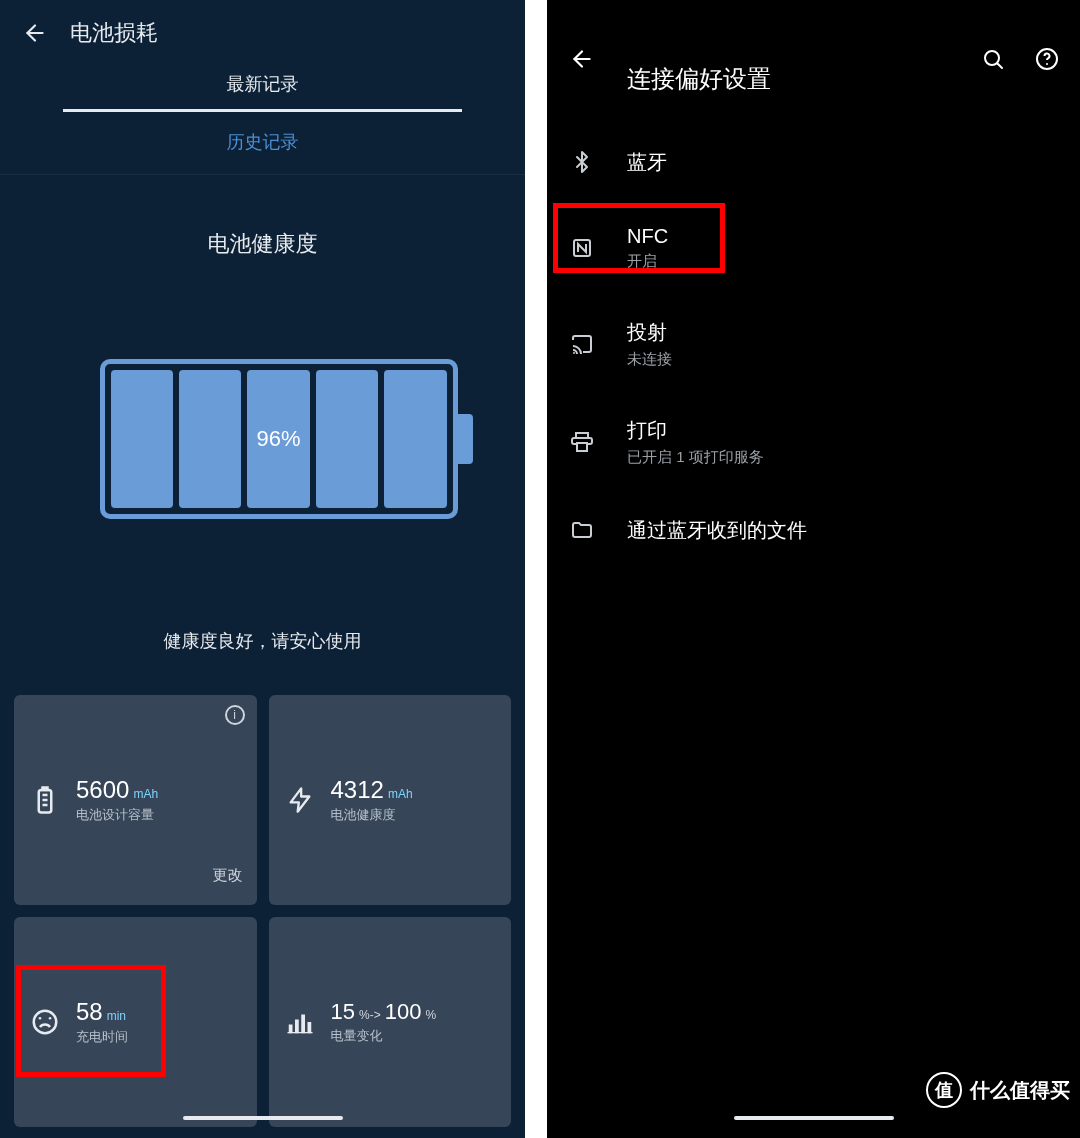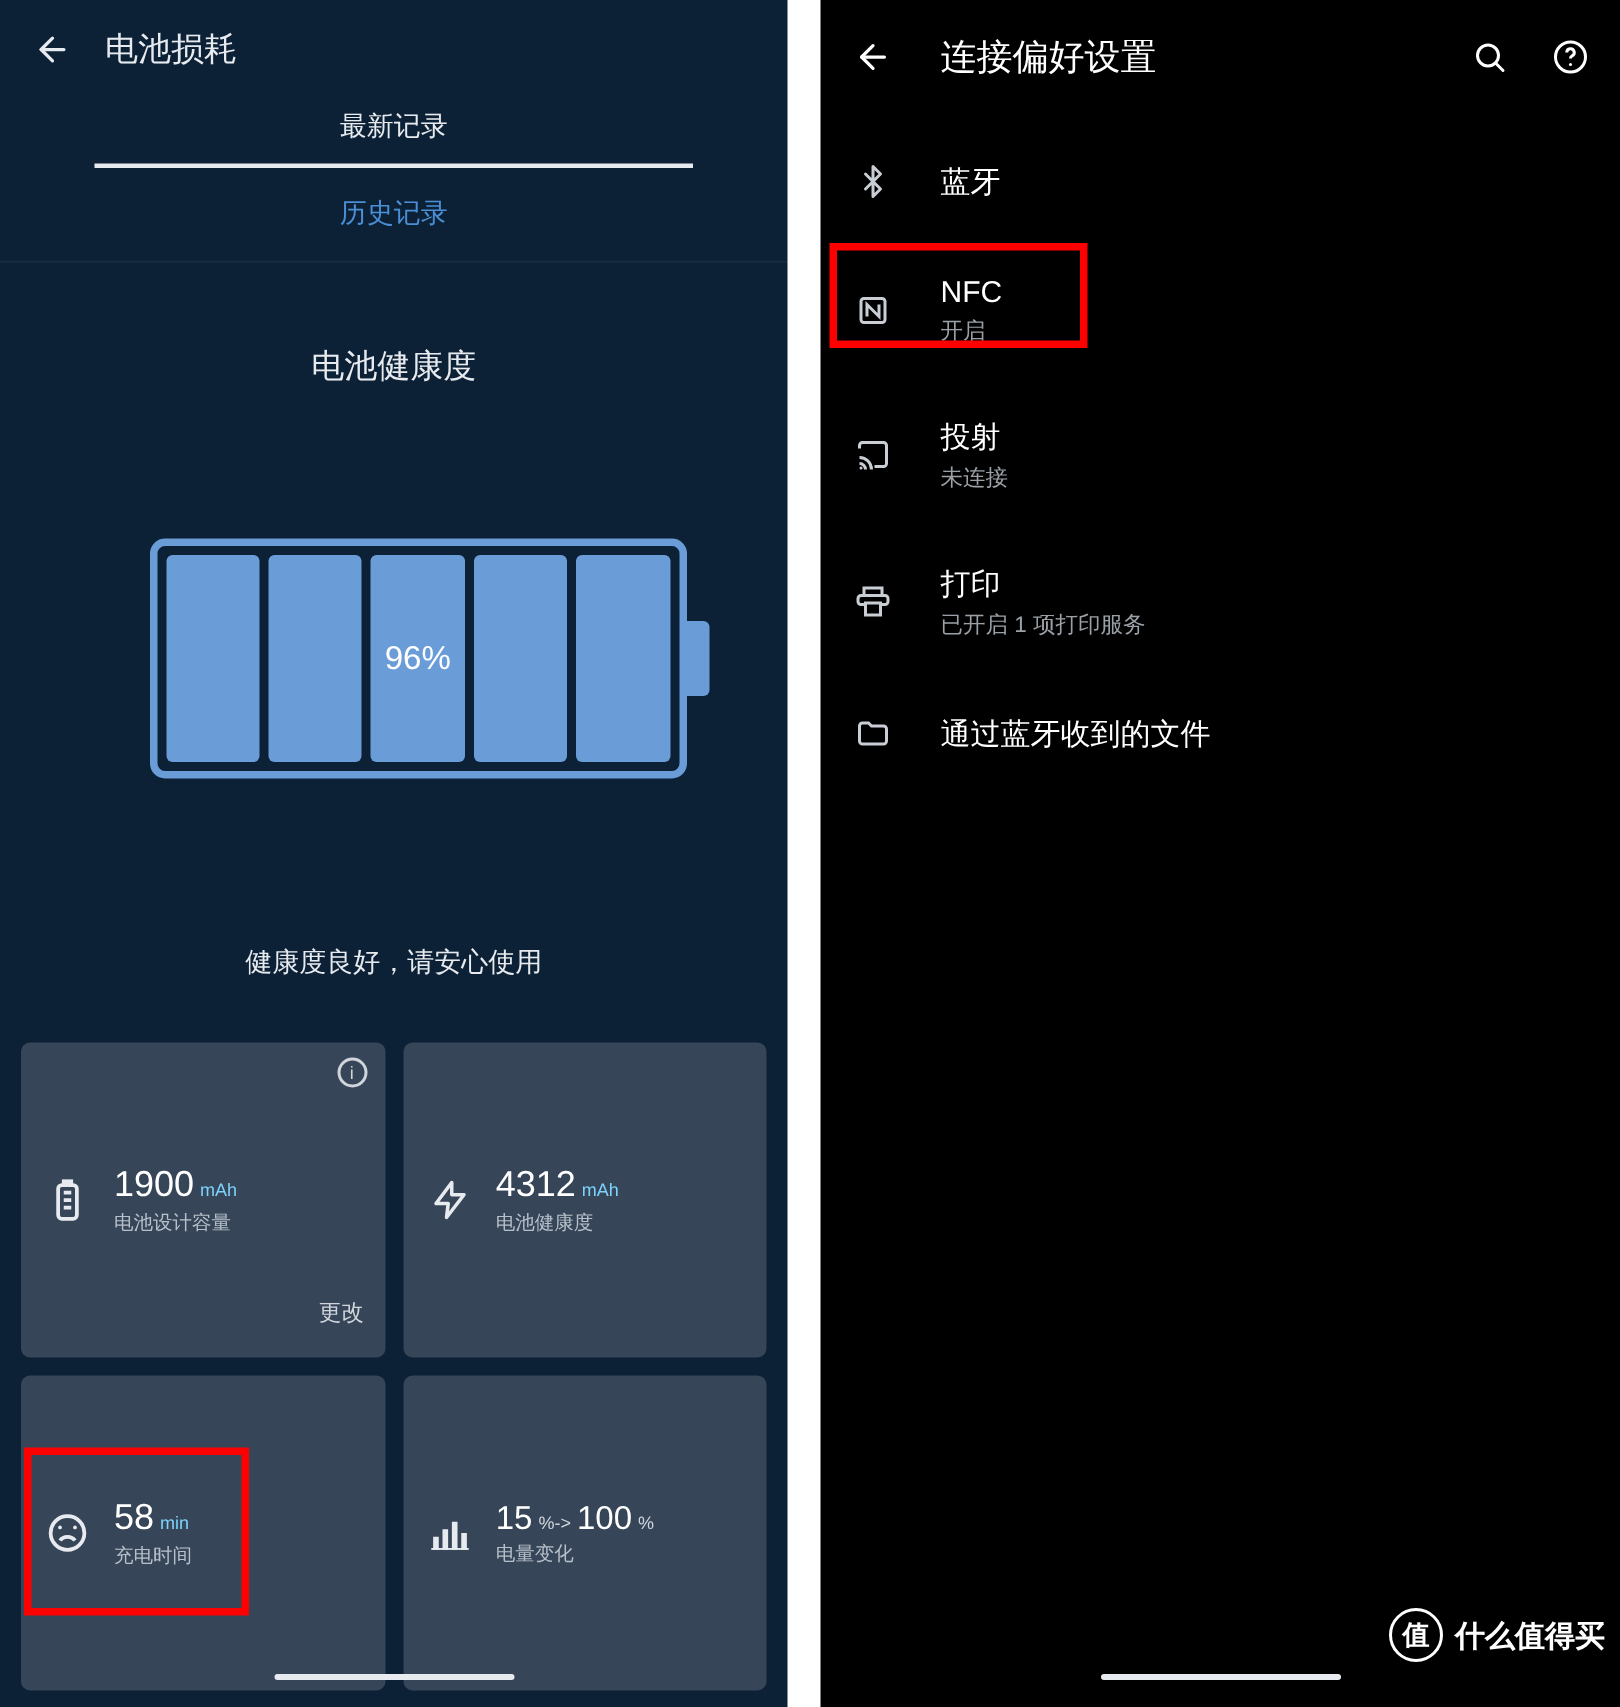--- a/index.html
+++ b/index.html
@@ -200,20 +200,21 @@
     .pr-header {
       display: flex;
       align-items: center;
       padding: 22px 20px 28px 20px;
     }
     .pr-title {
       font-size: 24px;
       margin-left: 30px;
       flex: 1;
       font-weight: 400;
+      margin-top: 41px;
     }
     .pr-icons {
       display: flex;
       gap: 28px;
       align-items: center;
     }
     .pr-icon {
       width: 26px; height: 26px;
       display: inline-flex;
       align-items: center; justify-content: center;
@@ -323,21 +324,21 @@
             <svg viewBox="0 0 24 24" width="30" height="30" fill="none" stroke="#e7ebef" stroke-width="2">
                 <rect x="7" y="4" width="10" height="18" rx="2"></rect>
                 <line x1="10" y1="8" x2="14" y2="8"></line>
                 <line x1="10" y1="12" x2="14" y2="12"></line>
                 <line x1="10" y1="16" x2="14" y2="16"></line>
                 <rect x="10" y="2" width="4" height="2"></rect>
               </svg>
           </span>
           <div>
             <div class="card-value-row">
-              <span class="card-value">1900</span>
+              <span class="card-value">5600</span>
               <span class="card-unit">mAh</span>
             </div>
             <div class="card-label">电池设计容量</div>
           </div>
         </div>
         <span class="change-link">更改</span>
       </div>
 
       <div class="card">
         <div class="card-content">

